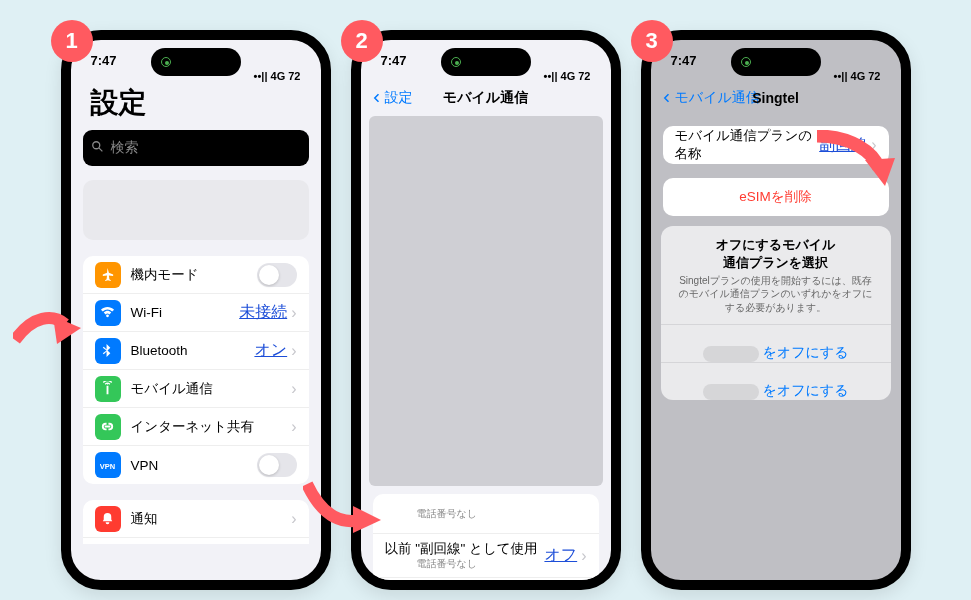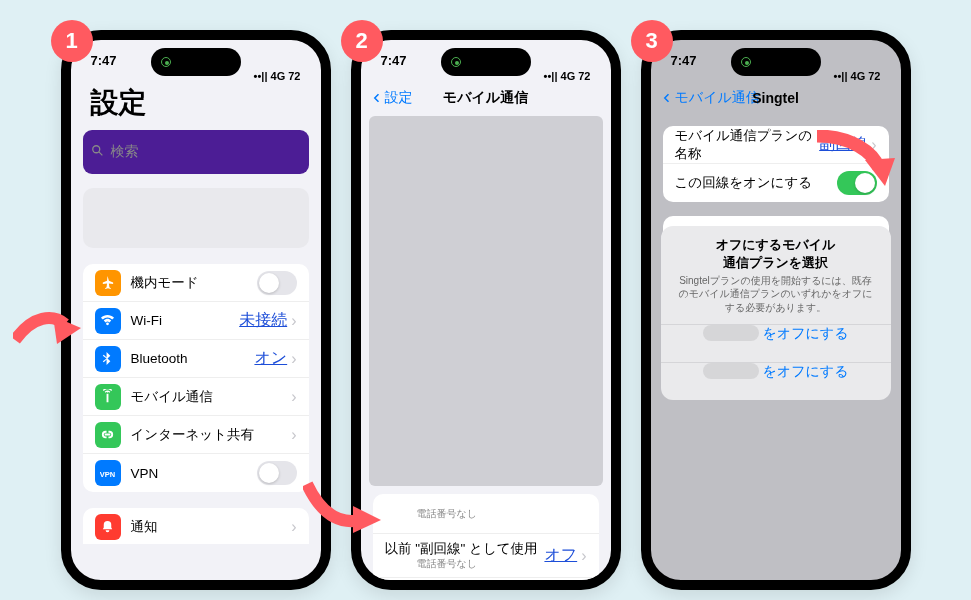--- a/index.html
+++ b/index.html
@@ -11,21 +11,21 @@
 .status { height: 40px; display: flex; align-items: center; justify-content: space-between; padding: 0 20px; font-size: 13px; font-weight: 600; }
 .island { position: absolute; top: 8px; left: 50%; transform: translateX(-50%); width: 90px; height: 28px; background: #000; border-radius: 20px; z-index: 3; display:flex; align-items:center; padding-left:10px; }
 .island-dot { width:10px; height:10px; border:1.5px solid #4caf50; border-radius:50%; position:relative; }
 .island-dot::after{content:"";position:absolute;width:4px;height:4px;background:#4caf50;border-radius:50%;top:3px;left:3px;}
 .status-right { font-size: 11px; margin-top: 32px; }
 .nav { height: 36px; display: flex; align-items: center; position: relative; padding: 0 10px; }
 .nav-back { color: #007aff; font-size: 14px; display: flex; align-items: center; gap: 2px; }
 .nav-title { position: absolute; left: 50%; transform: translateX(-50%); font-weight: 600; font-size: 14px; }
 .content { padding: 0 12px; height: calc(100% - 76px); overflow: hidden; }
 h1.big { font-size: 28px; font-weight: 700; padding: 4px 8px 8px; }
-.search { background: #4c1d95; border-radius: 9px; height: 44px; display: flex; align-items: center; padding: 0 8px; color: #888; font-size: 14px; gap: 6px; margin-bottom: 14px; }
+.search { background: #000000; border-radius: 9px; height: 36px; display: flex; align-items: center; padding: 0 8px; color: #888; font-size: 14px; gap: 6px; margin-bottom: 14px; }
 .search svg { width: 14px; height: 14px; }
 .group { background: #fff; border-radius: 10px; margin-bottom: 16px; }
 .row { display: flex; align-items: center; height: 38px; padding: 0 12px; border-bottom: 1px solid #eee; font-size: 13.5px; position: relative; }
 .row:last-child { border-bottom: none; }
 .icon-sq { width: 26px; height: 26px; border-radius: 6px; margin-right: 10px; display: flex; align-items: center; justify-content: center; color: #fff; flex-shrink: 0; }
 .icon-sq svg { width: 15px; height: 15px; }
 .row-label { flex: 1; }
 .row-val { color: #1d4ed8; font-size: 16px; margin-right: 4px; text-decoration: underline; }
 .chev { color: #c7c7cc; font-size: 16px; }
 .toggle { width: 40px; height: 24px; background: #e5e5ea; border-radius: 12px; position: relative; }
@@ -36,21 +36,21 @@
 .p2-blur { background: #cfcfd4; border-radius: 6px; height: 370px; margin: 0 -4px 8px; }
 .sub { font-size: 10px; color: #888; margin-left: 32px; }
 .two-line .row-label { line-height: 1.2; }
 .p3 { background: #bfbfc4; }
 .p3 .group { margin: 10px 0 14px; }
 .destructive { color: #ff3b30; text-align: center; justify-content: center; }
 .modal-backdrop { position: absolute; inset: 0; display: flex; align-items: flex-end; justify-content: center; padding: 10px; }
 .modal { background: #eaeaec; border-radius: 12px; width: 230px; overflow: hidden; margin-bottom: 10px; }
 .modal-h { font-size: 13px; font-weight: 600; text-align: center; padding: 10px 12px 2px; }
 .modal-sub { font-size: 10px; color: #666; text-align: center; padding: 0 14px 10px; line-height: 1.35; }
-.modal-btn { border-top: 1px solid #d5d5d8; height: 38px; display: flex; align-items: flex-start; justify-content: center; color: #007aff; font-size: 14px; gap: 4px; }
+.modal-btn { border-top: 1px solid #d5d5d8; height: 38px; display: flex; align-items: flex-end; justify-content: center; color: #007aff; font-size: 14px; gap: 4px; }
 .modal-pill { background: #d6d6d8; border-radius: 10px; width: 56px; height: 16px; display: inline-block; }
 .modal-stack { display: flex; flex-direction: column; align-items: center; margin-bottom: 160px; }
 .arrow { position: absolute; z-index: 10; }
 .arrow svg { display: block; }
 </style>
 </head>
 <body>
 
 <svg width="0" height="0" style="position:absolute">
 <defs>
@@ -277,24 +277,20 @@
         <span>モバイル通信</span>
       </div>
       <div class="nav-title">Singtel</div>
     </div>
     <div class="content">
       <div class="group">
         <div class="row">
           <span class="row-label">モバイル通信プランの名称</span>
           <span class="row-val">副回線</span>
           <span class="chev">›</span>
-        </div>
-        <div class="row">
-          <span class="row-label">この回線をオンにする</span>
-          <span class="toggle on"></span>
         </div>
       </div>
       <div class="group">
         <div class="row destructive">
           <span>eSIMを削除</span>
         </div>
       </div>
     </div>
     <div class="modal-backdrop">
       <div class="modal-stack">

